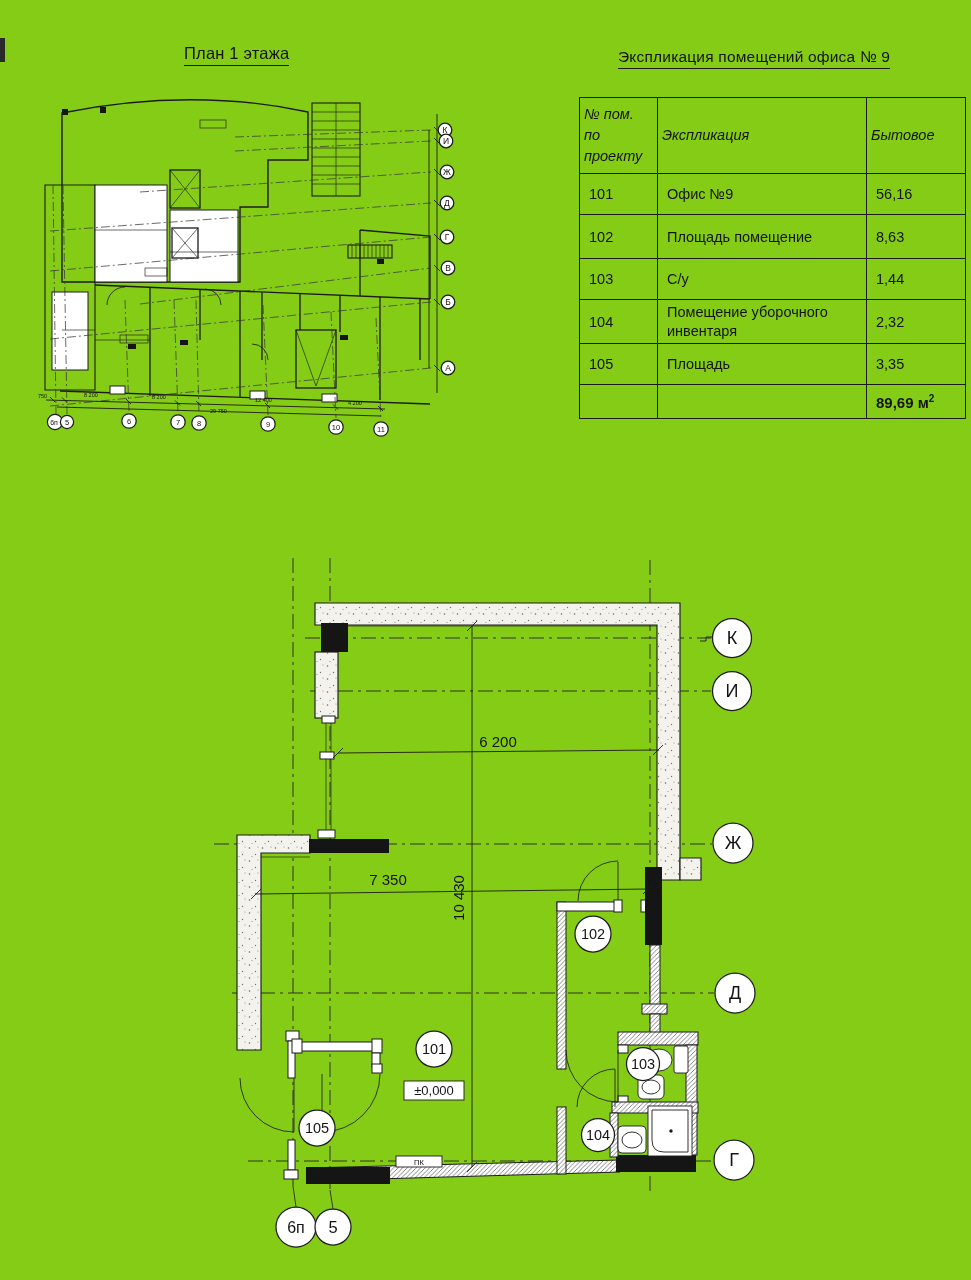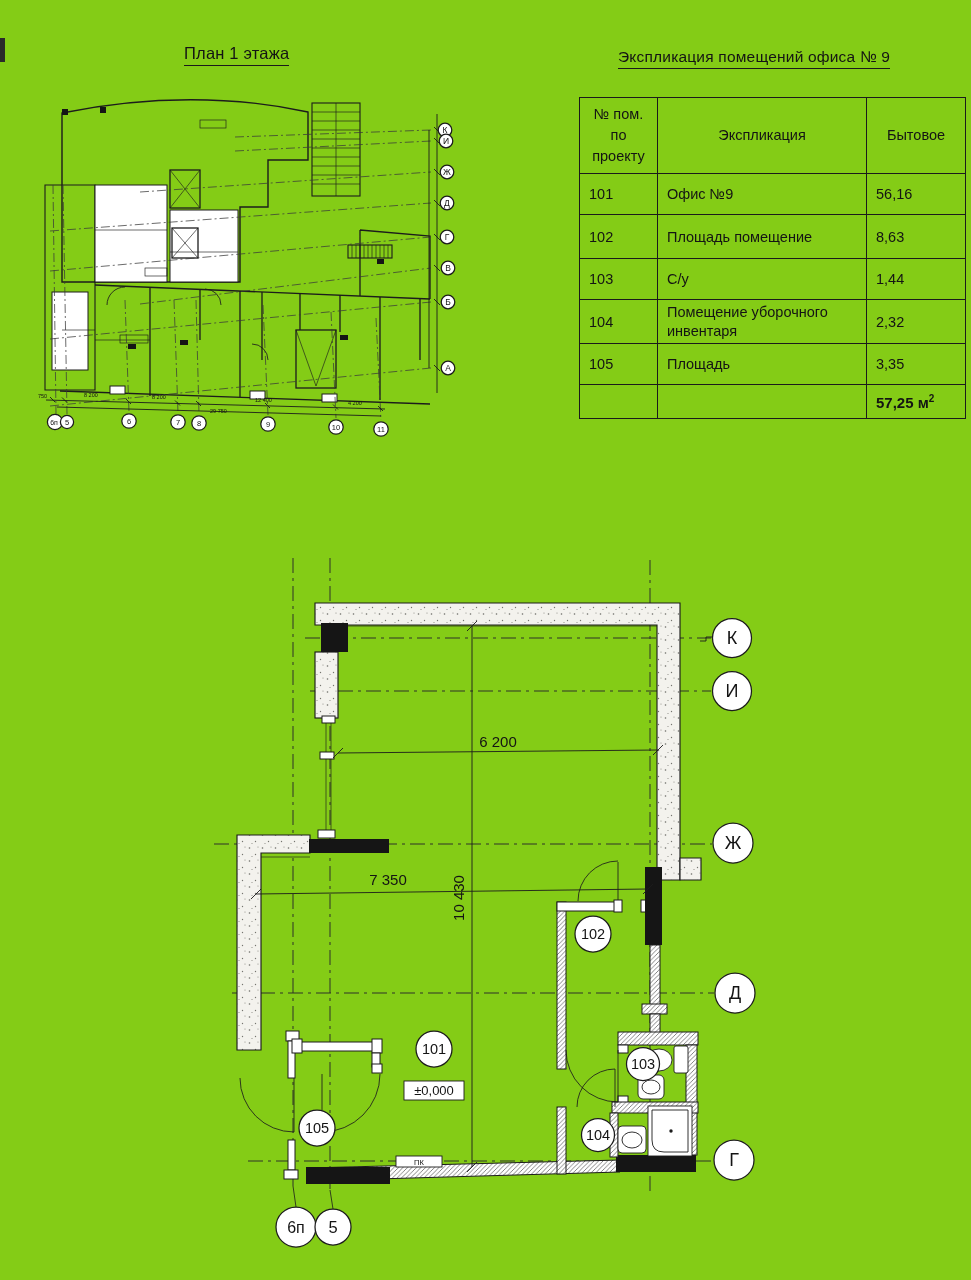--- a/index.html
+++ b/index.html
@@ -5,21 +5,21 @@
   html,body{margin:0;padding:0;background:#e8e8e8;}
   #page{position:relative;width:971px;height:1280px;background:#84cc16;overflow:hidden;
         font-family:"Liberation Sans",sans-serif;color:#111;}
   svg text{font-family:"Liberation Sans",sans-serif;fill:#141414;}
   .ttl{position:absolute;font-size:16px;color:#141414;border-bottom:1.6px solid #1a1a1a;
        padding-bottom:2px;letter-spacing:.2px;white-space:nowrap;}
   
   #sched{position:absolute;left:579px;top:97px;border-collapse:collapse;table-layout:fixed;}
   #sched td{border:1.7px solid #1b1b1b;font-size:14.5px;vertical-align:middle;
             padding:2px 6px 2px 9px;color:#141414;}
-  #sched td.hd{text-align:center;padding:2px 4px;white-space:pre-line;line-height:1.45;}
+  #sched td.hd{text-align:left;padding:2px 4px;white-space:pre-line;line-height:1.45;font-style:italic;}
   #sched .tot{font-weight:bold;font-size:15px;}
   
   .ln{stroke:#1c1c1c;fill:none;stroke-width:1.1;}
   .th{stroke:#1c1c1c;fill:none;stroke-width:.65;}
   .tk{stroke:#1c1c1c;fill:none;stroke-width:1.3;}
   .door{stroke:#1c1c1c;fill:none;stroke-width:.85;}
   .axis{stroke:#2b2b2b;fill:none;stroke-width:.95;stroke-dasharray:15 5 3 5;}
   .axm{stroke:#3a3a3a;fill:none;stroke-width:.75;stroke-dasharray:9 3 2 3;}
   .bub{fill:#fff;stroke:#1c1c1c;stroke-width:1.25;}
   .blk{fill:#151515;stroke:none;}
@@ -73,21 +73,21 @@
       <td>2,32</td>
     </tr>
     <tr style="height:41px">
       <td>105</td>
       <td>Площадь</td>
       <td>3,35</td>
     </tr>
     <tr style="height:34px">
       <td></td>
       <td></td>
-      <td class="tot"><span>57,25 м</span><sup style="font-size:10px">2</sup></td>
+      <td class="tot"><span>89,69 м</span><sup style="font-size:10px">2</sup></td>
     </tr>
   </tbody>
     </table>
 
   <svg width="971" height="1280" viewBox="0 0 971 1280" style="position:absolute;left:0;top:0;">
     <defs>
       <pattern id="hatch45" width="6" height="6" patternUnits="userSpaceOnUse">
         <rect width="6" height="6" fill="#ffffff"></rect>
         <path d="M-1,7 L7,-1" stroke="#3c3c3c" stroke-width="0.7"></path>
       </pattern>

